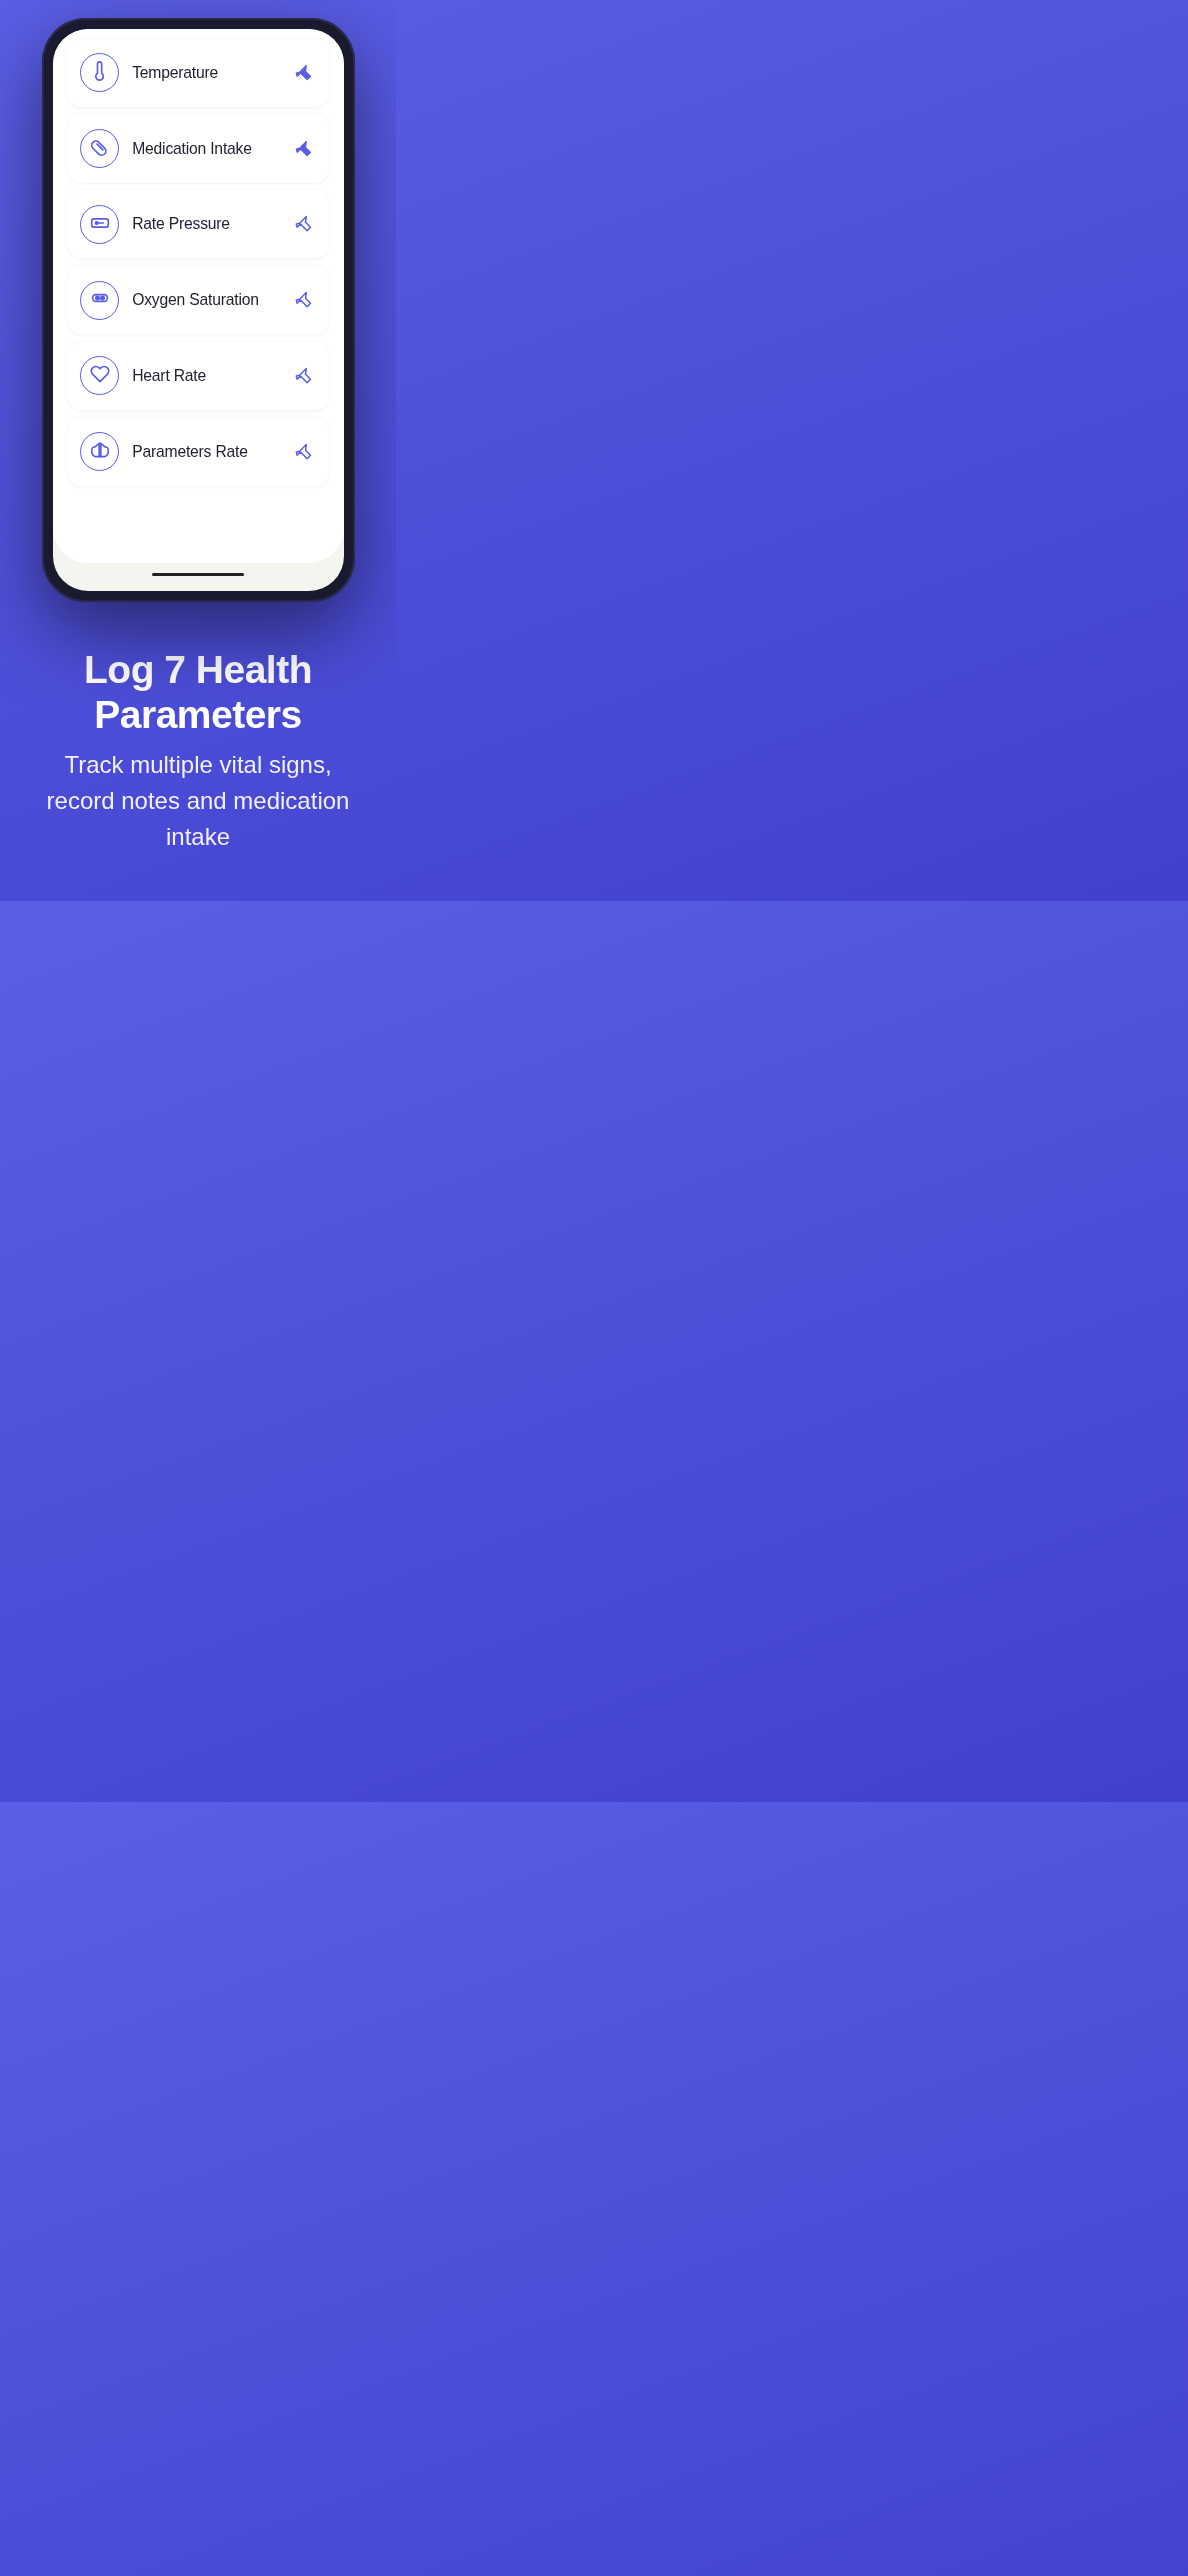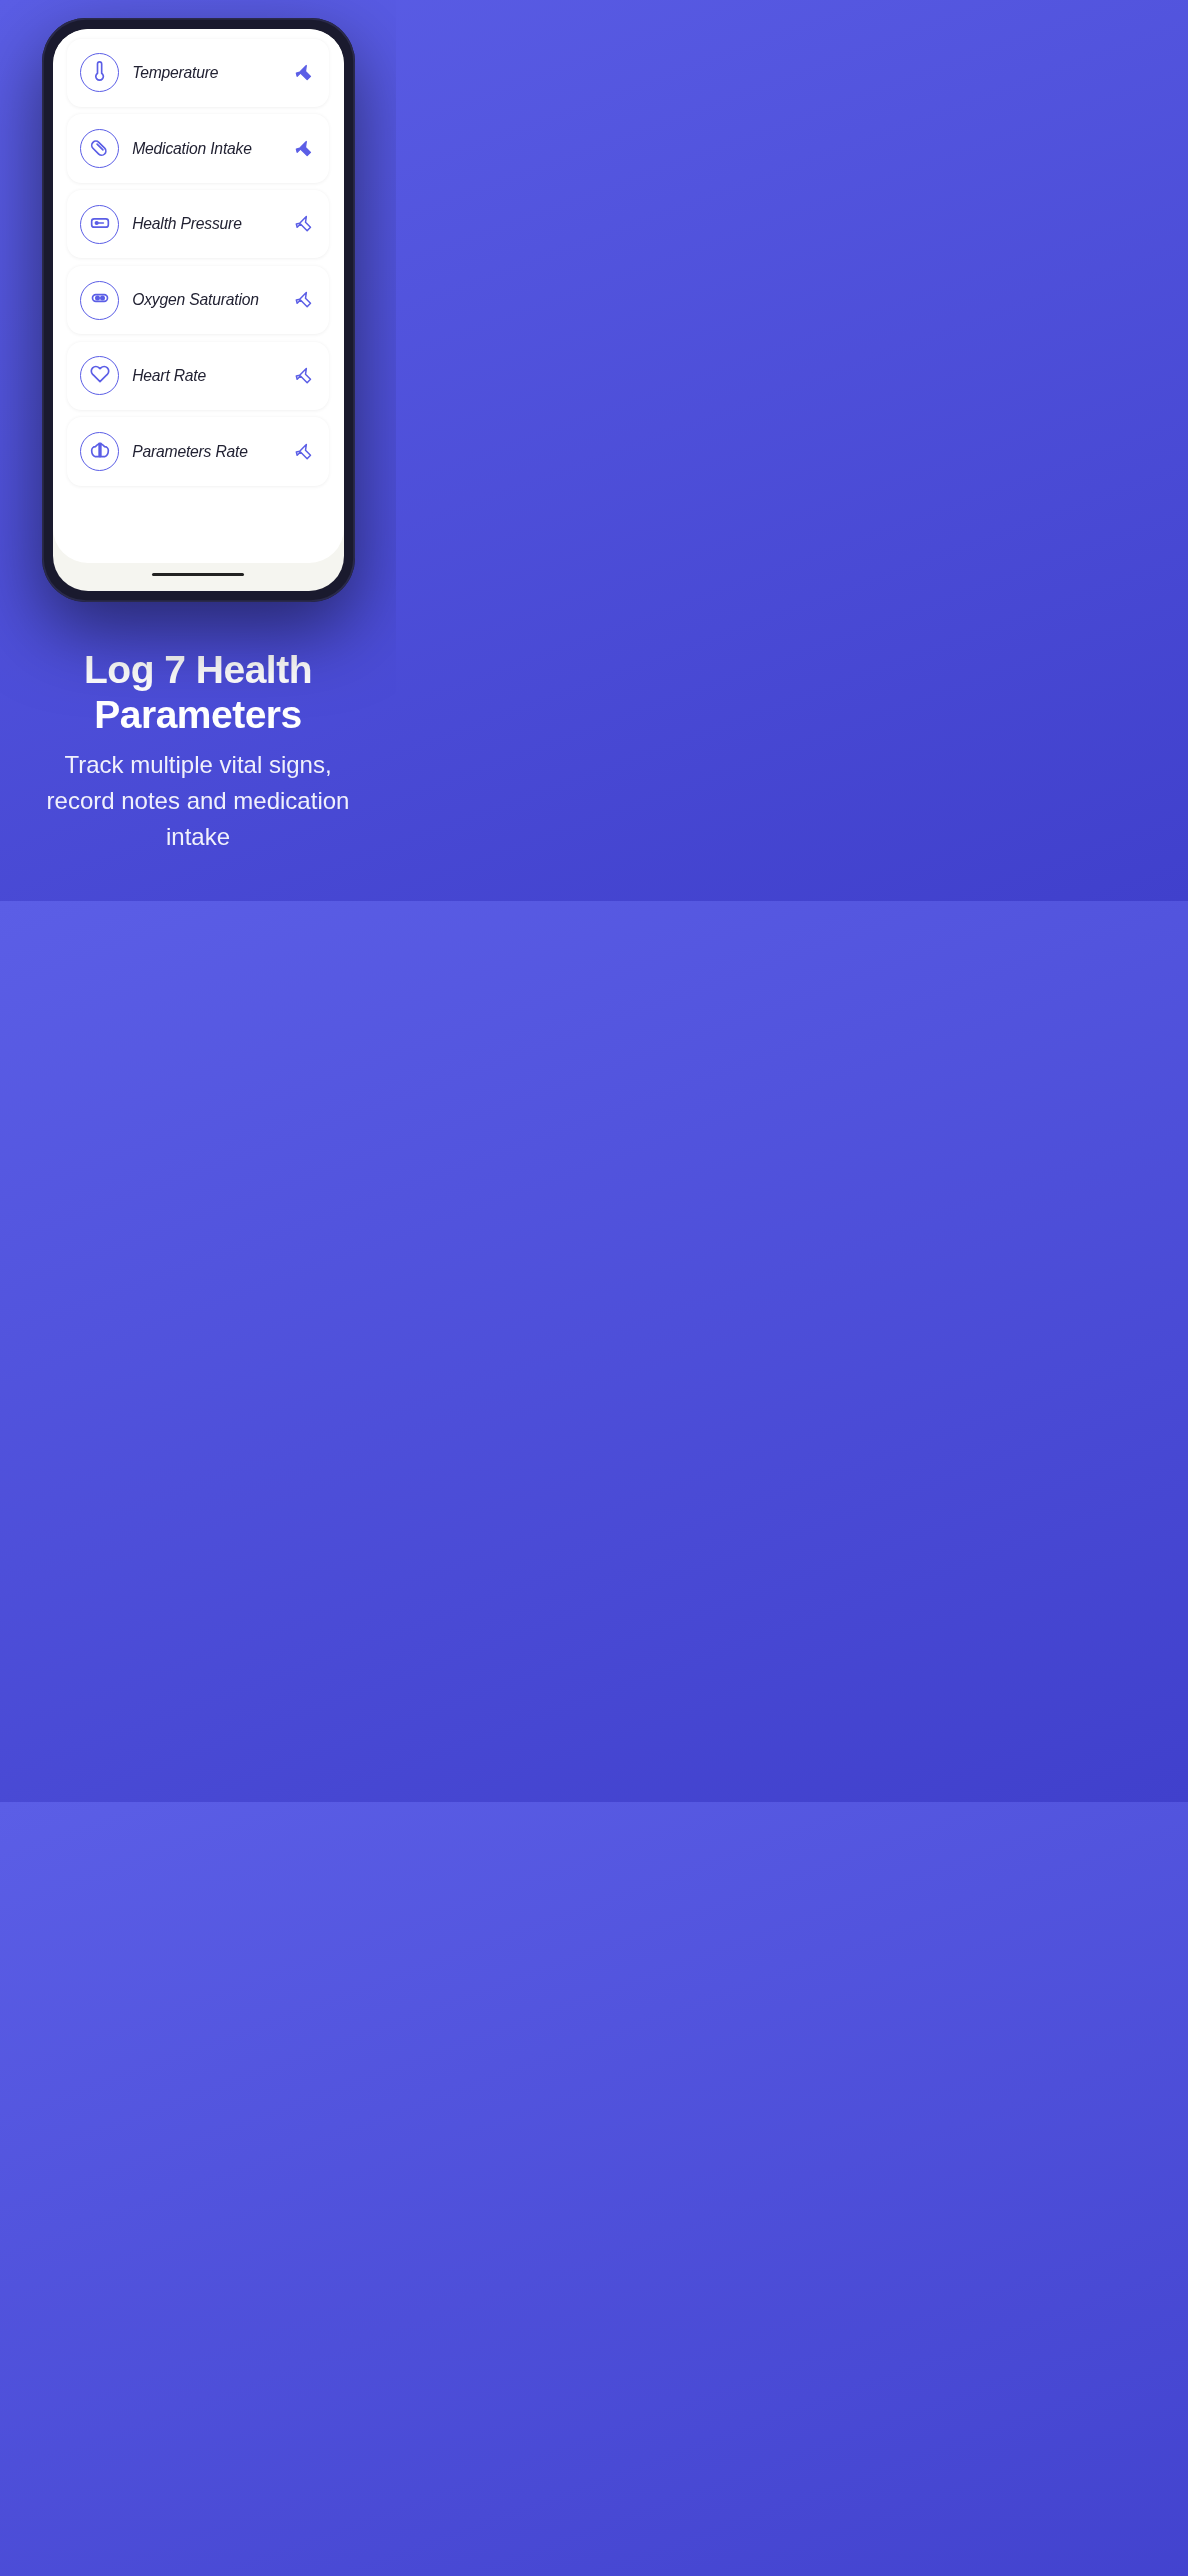--- a/index.html
+++ b/index.html
@@ -78,21 +78,20 @@
       color: #5b5ee6;
       line-height: 1;
     }
 
     .item-label {
       flex: 1;
       font-size: 15.7px;
       font-weight: 500;
       color: #222233;
       letter-spacing: -0.2px;
-      font-style: italic;
     }
 
     .pin-icon {
       width: 26px;
       height: 26px;
       display: flex;
       align-items: center;
       justify-content: center;
       flex-shrink: 0;
     }
@@ -179,21 +178,21 @@
       </div>
     </div>
             <div class="list-item">
       <div class="item-icon-wrap">
         <div class="item-icon"><svg class="svg-icon" viewBox="0 0 24 24" fill="none" stroke="#5b5ee6" stroke-width="2" stroke-linecap="round" stroke-linejoin="round">
                     <rect x="2" y="7" width="20" height="10" rx="3"></rect>
                     <line x1="8" y1="12" x2="16" y2="12"></line>
                     <circle cx="8" cy="12" r="1.5" fill="#5b5ee6"></circle>
                   </svg></div>
       </div>
-      <span class="item-label">Health Pressure</span>
+      <span class="item-label">Rate Pressure</span>
       <div class="pin-icon pin-outline">
         <svg width="20" height="20" viewBox="0 0 24 24" fill="none" xmlns="http://www.w3.org/2000/svg">
                   <path d="M16 3L8 11L4 12L5 16L9 12L17 20L21 16L15 10L16 3Z" stroke="#5b5ee6" stroke-width="1.8" stroke-linejoin="round"></path>
                 </svg>
       </div>
     </div>
             <div class="list-item">
       <div class="item-icon-wrap">
         <div class="item-icon"><svg class="svg-icon" viewBox="0 0 24 24" fill="none" stroke="#5b5ee6" stroke-width="2" stroke-linecap="round" stroke-linejoin="round">
                     <rect x="3" y="8" width="18" height="8" rx="4"></rect>

